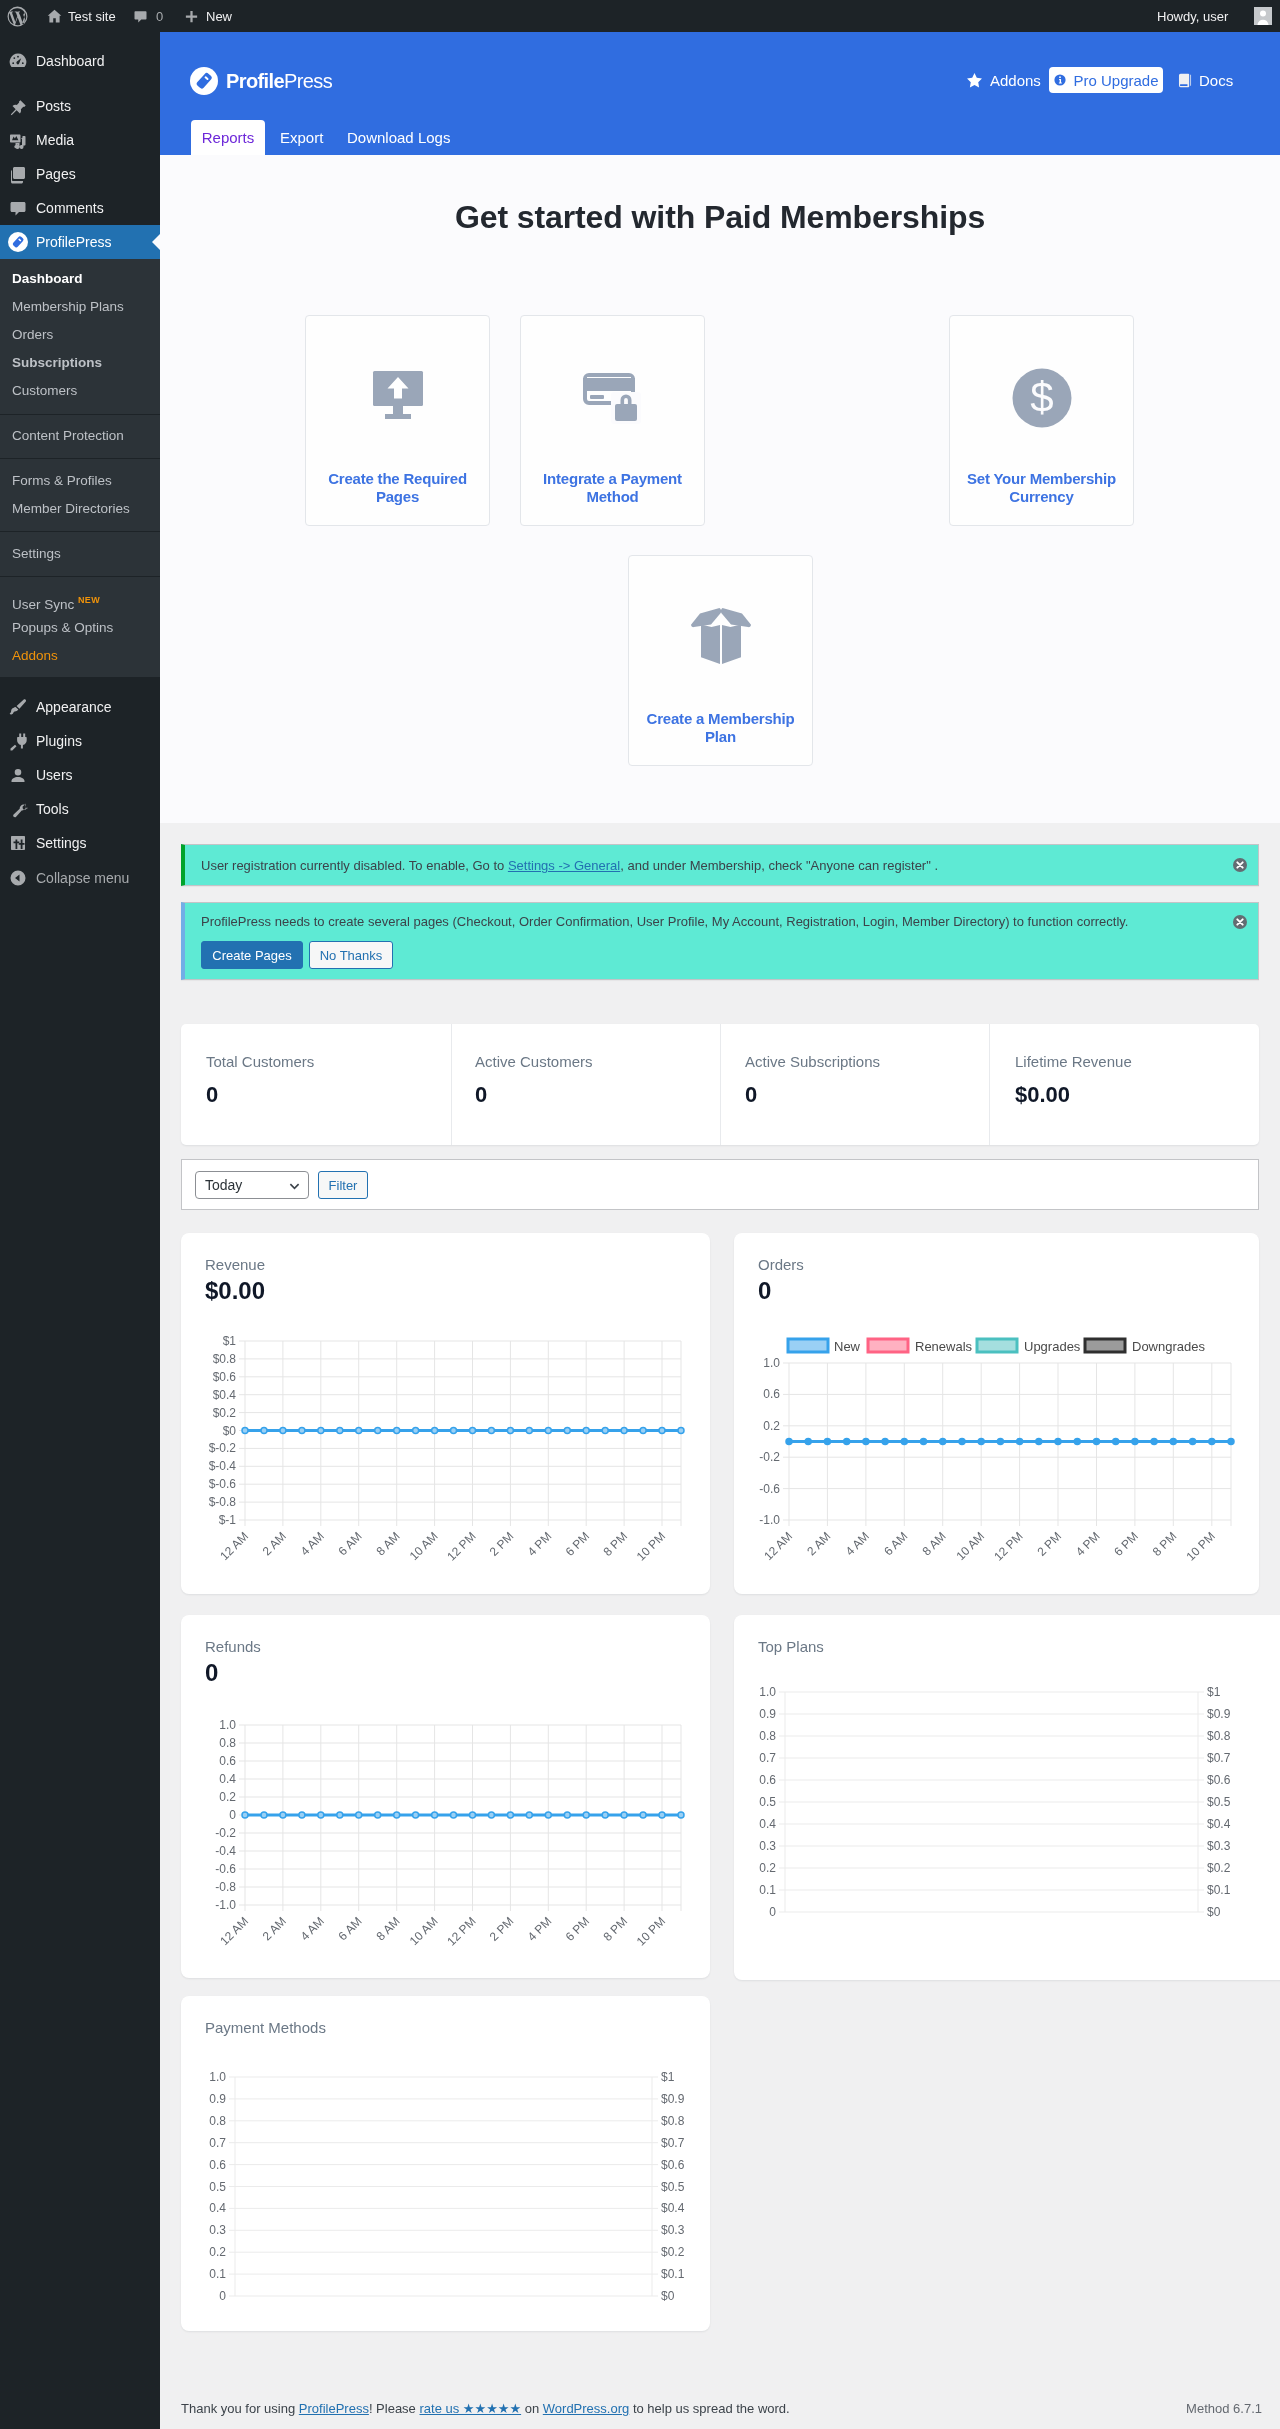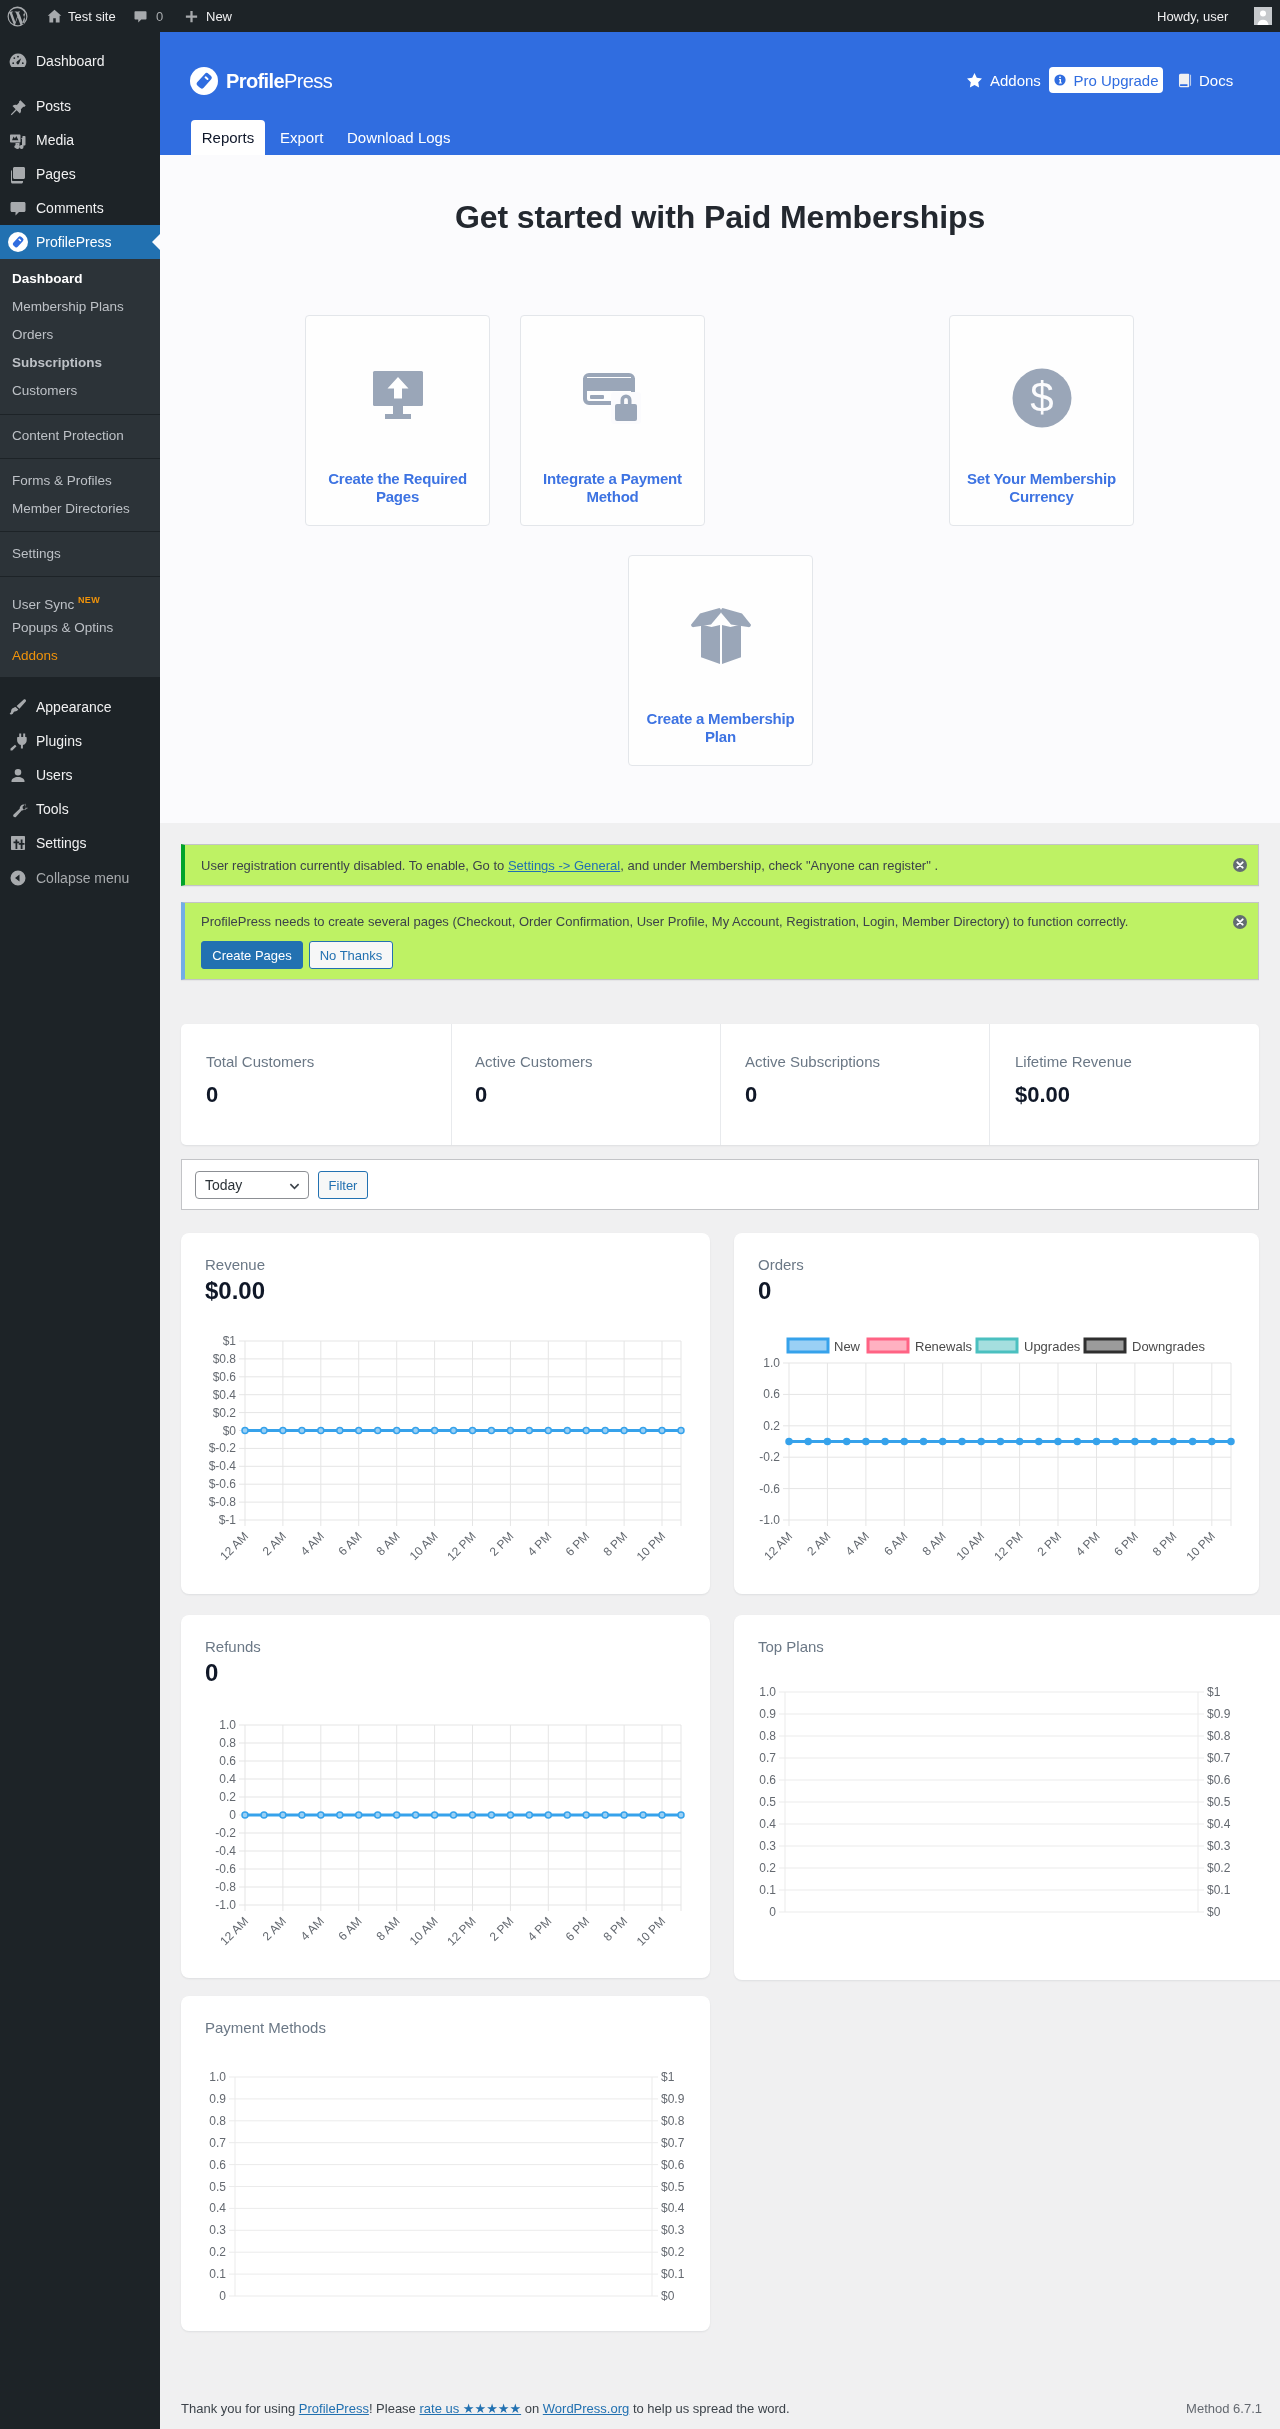--- a/index.html
+++ b/index.html
@@ -9,25 +9,25 @@
 #sidebar{position:absolute;left:0;top:32px;width:160px;height:2397px;background:#1d2327}
 .mitem{position:absolute;left:0;width:160px;height:34px;display:flex;align-items:center;color:#f0f0f1;font-size:14px}
 .mitem .mic{width:36px;display:flex;justify-content:center;align-items:center;flex:0 0 36px}
 .sub{position:absolute;left:0;width:160px;background:#2c3338}
 .subitem{position:absolute;left:0;width:160px;padding-left:12px;font-size:13.5px;color:#bdc1c6;line-height:28px;height:28px}
 .sep{position:absolute;left:0;width:160px;border-top:1px solid #1d2327}
 #main{position:absolute;left:160px;top:32px;width:1120px}
 #bluehead{position:absolute;left:0;top:0;width:1120px;height:123px;background:#306de0}
 #whitesec{position:absolute;left:0;top:123px;width:1120px;height:668px;background:#fbfbfd}
 .tab{position:absolute;font-size:15px;color:#fff;top:88px;height:35px;display:flex;align-items:center;padding:0 16px}
-.tab.active{background:#fff;color:#0f172a;border-radius:4px 4px 0 0}
+.tab.active{background:#fff;color:#6d28d9;border-radius:4px 4px 0 0}
 .gcard{position:absolute;background:#fefefe;border:1px solid #e3e6ea;border-radius:4px;width:185px;height:211px}
 .gcard .gicon{position:absolute;left:0;right:0;top:52px;display:flex;justify-content:center}
 .gcard .glink{position:absolute;left:-10px;right:-10px;top:154px;text-align:center;font-size:15px;font-weight:bold;color:#3d73e2;line-height:18px;white-space:nowrap;letter-spacing:-0.2px}
-.notice{position:absolute;background:#bef264;border:1px solid #c3c4c7;box-shadow:0 1px 1px rgba(0,0,0,.04)}
+.notice{position:absolute;background:#5eead4;border:1px solid #c3c4c7;box-shadow:0 1px 1px rgba(0,0,0,.04)}
 .chartcard{position:absolute;background:#fff;border-radius:8px;box-shadow:0 1px 2px rgba(16,24,40,.08)}
 .clabel{position:absolute;left:24px;top:23px;font-size:15px;color:#6b7886}
 .cvalue{position:absolute;left:24px;top:44px;font-size:24px;font-weight:bold;color:#101828}
 .btn-primary{background:#2271b1;border:1px solid #2271b1;color:#fff;font-size:13px;border-radius:3px;display:inline-flex;align-items:center;justify-content:center}
 .btn-secondary{background:#f6f7f7;border:1px solid #2271b1;color:#2271b1;font-size:13px;border-radius:3px;display:inline-flex;align-items:center;justify-content:center}
 a{color:#2271b1}
 
 </style></head><body>
 <div id="adminbar">
 <div class="abitem" style="left:7px">

